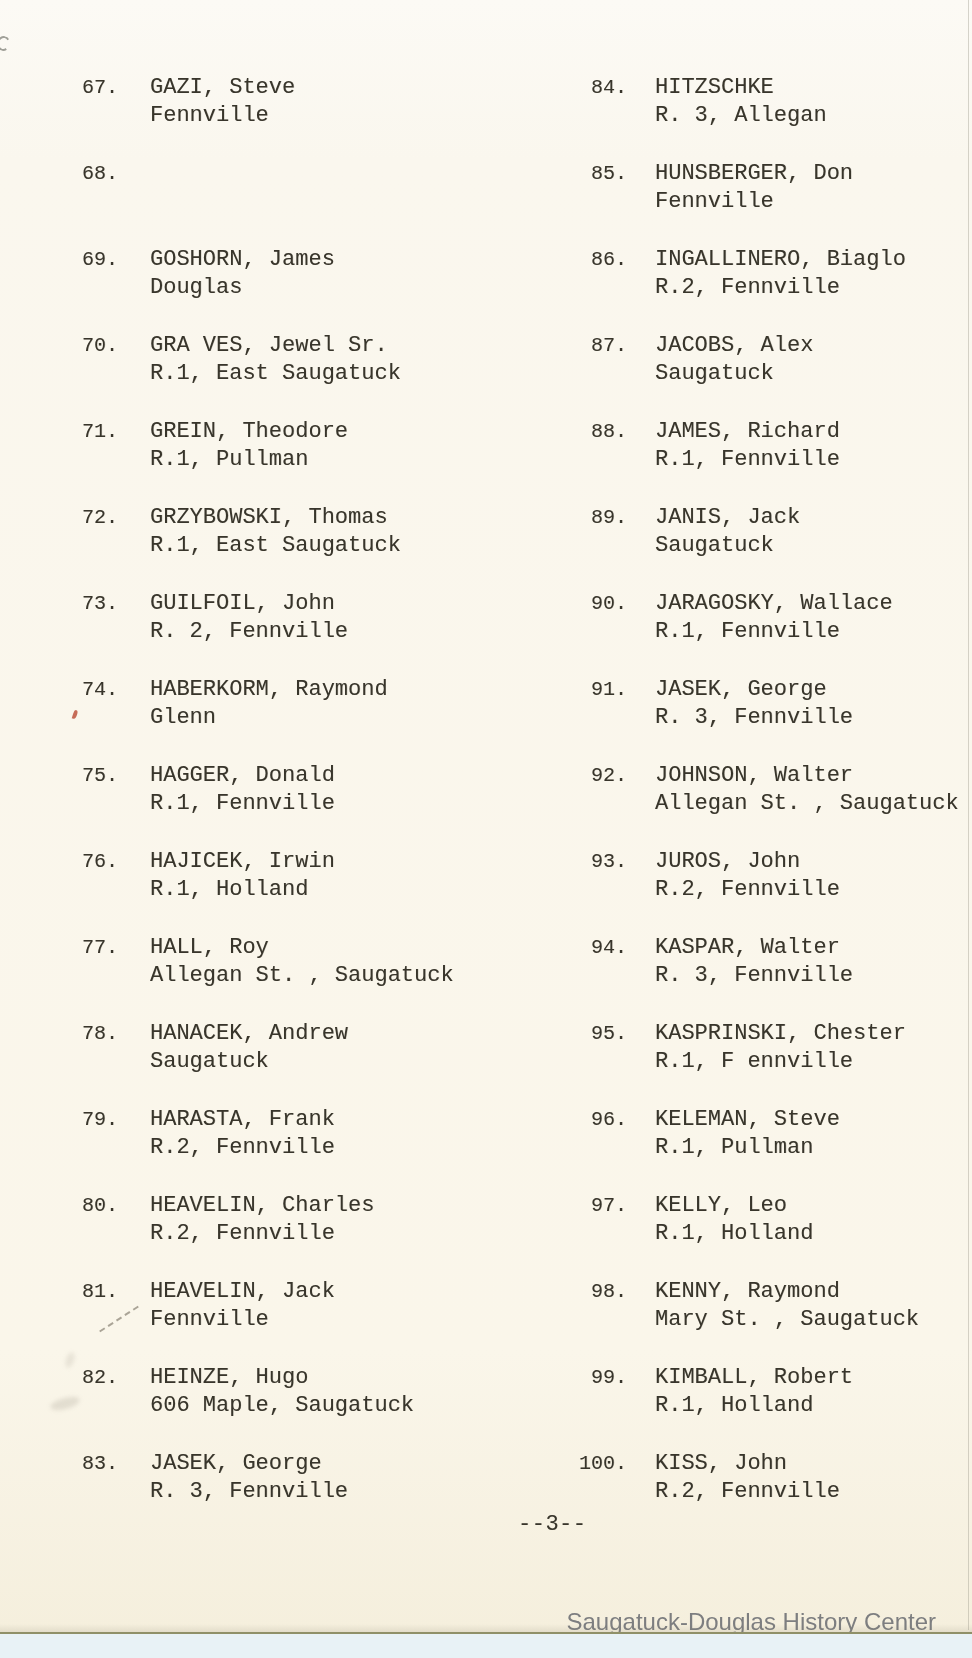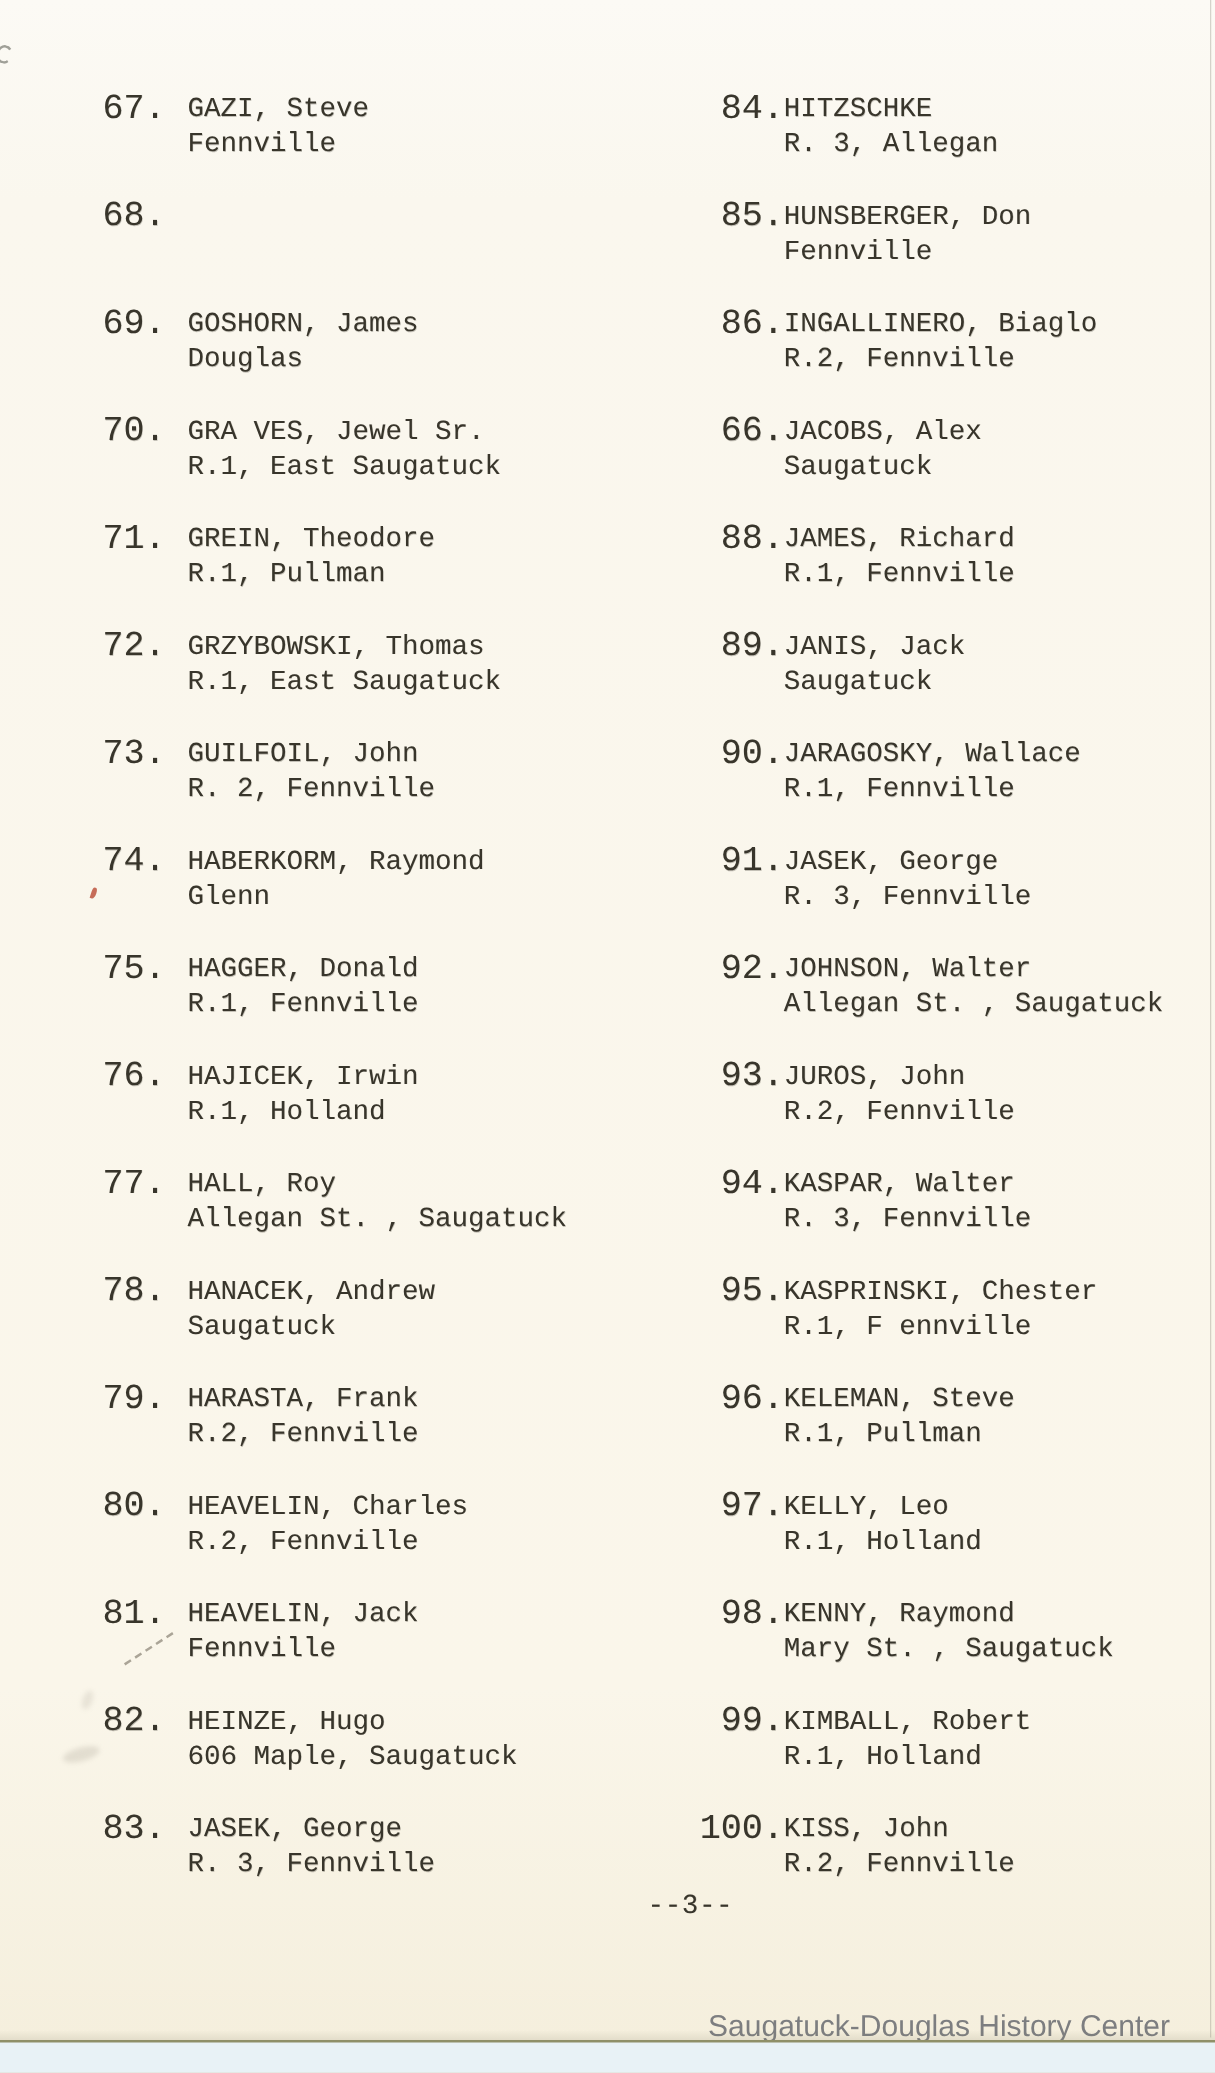--- a/index.html
+++ b/index.html
@@ -12,25 +12,25 @@
     font-family:"Liberation Mono", monospace;
     color:#38352b;
   }
   
   .col{position:absolute;top:74px;}
   .col-left{left:82px;width:440px;}
   .col-right{left:536px;width:436px;}
   .entry{display:flex;align-items:flex-start;height:56px;margin-bottom:30px;}
   .entry .num{
     flex:0 0 auto;
-    font-size:28px;line-height:28px;
+    font-size:20px;line-height:28px;
     white-space:pre;
   }
   .col-left .entry .num{width:68px;text-align:left;}
-  .col-right .entry .num{width:91px;text-align:right;}
+  .col-right .entry .num{width:91px;text-align:right;margin-right:28px;}
   .col-left .entry .lines{margin-left:0;}
   .entry .lines{display:block;}
   .entry .line{
     display:block;
     font-size:22px;line-height:28px;
     white-space:pre;
     text-shadow:0.4px 0.4px 0 rgba(56,53,43,0.28);
   }
   .entry .num{text-shadow:0.4px 0.4px 0 rgba(56,53,43,0.28);}
 
@@ -258,21 +258,21 @@
 
   <div class="entry">
     <span class="num">86.</span>
     <span class="lines">
       <span class="line">INGALLINERO, Biaglo</span>
       <span class="line">R.2, Fennville</span>
     </span>
   </div>
 
   <div class="entry">
-    <span class="num">66.</span>
+    <span class="num">87.</span>
     <span class="lines">
       <span class="line">JACOBS, Alex</span>
       <span class="line">Saugatuck</span>
     </span>
   </div>
 
   <div class="entry">
     <span class="num">88.</span>
     <span class="lines">
       <span class="line">JAMES, Richard</span>

